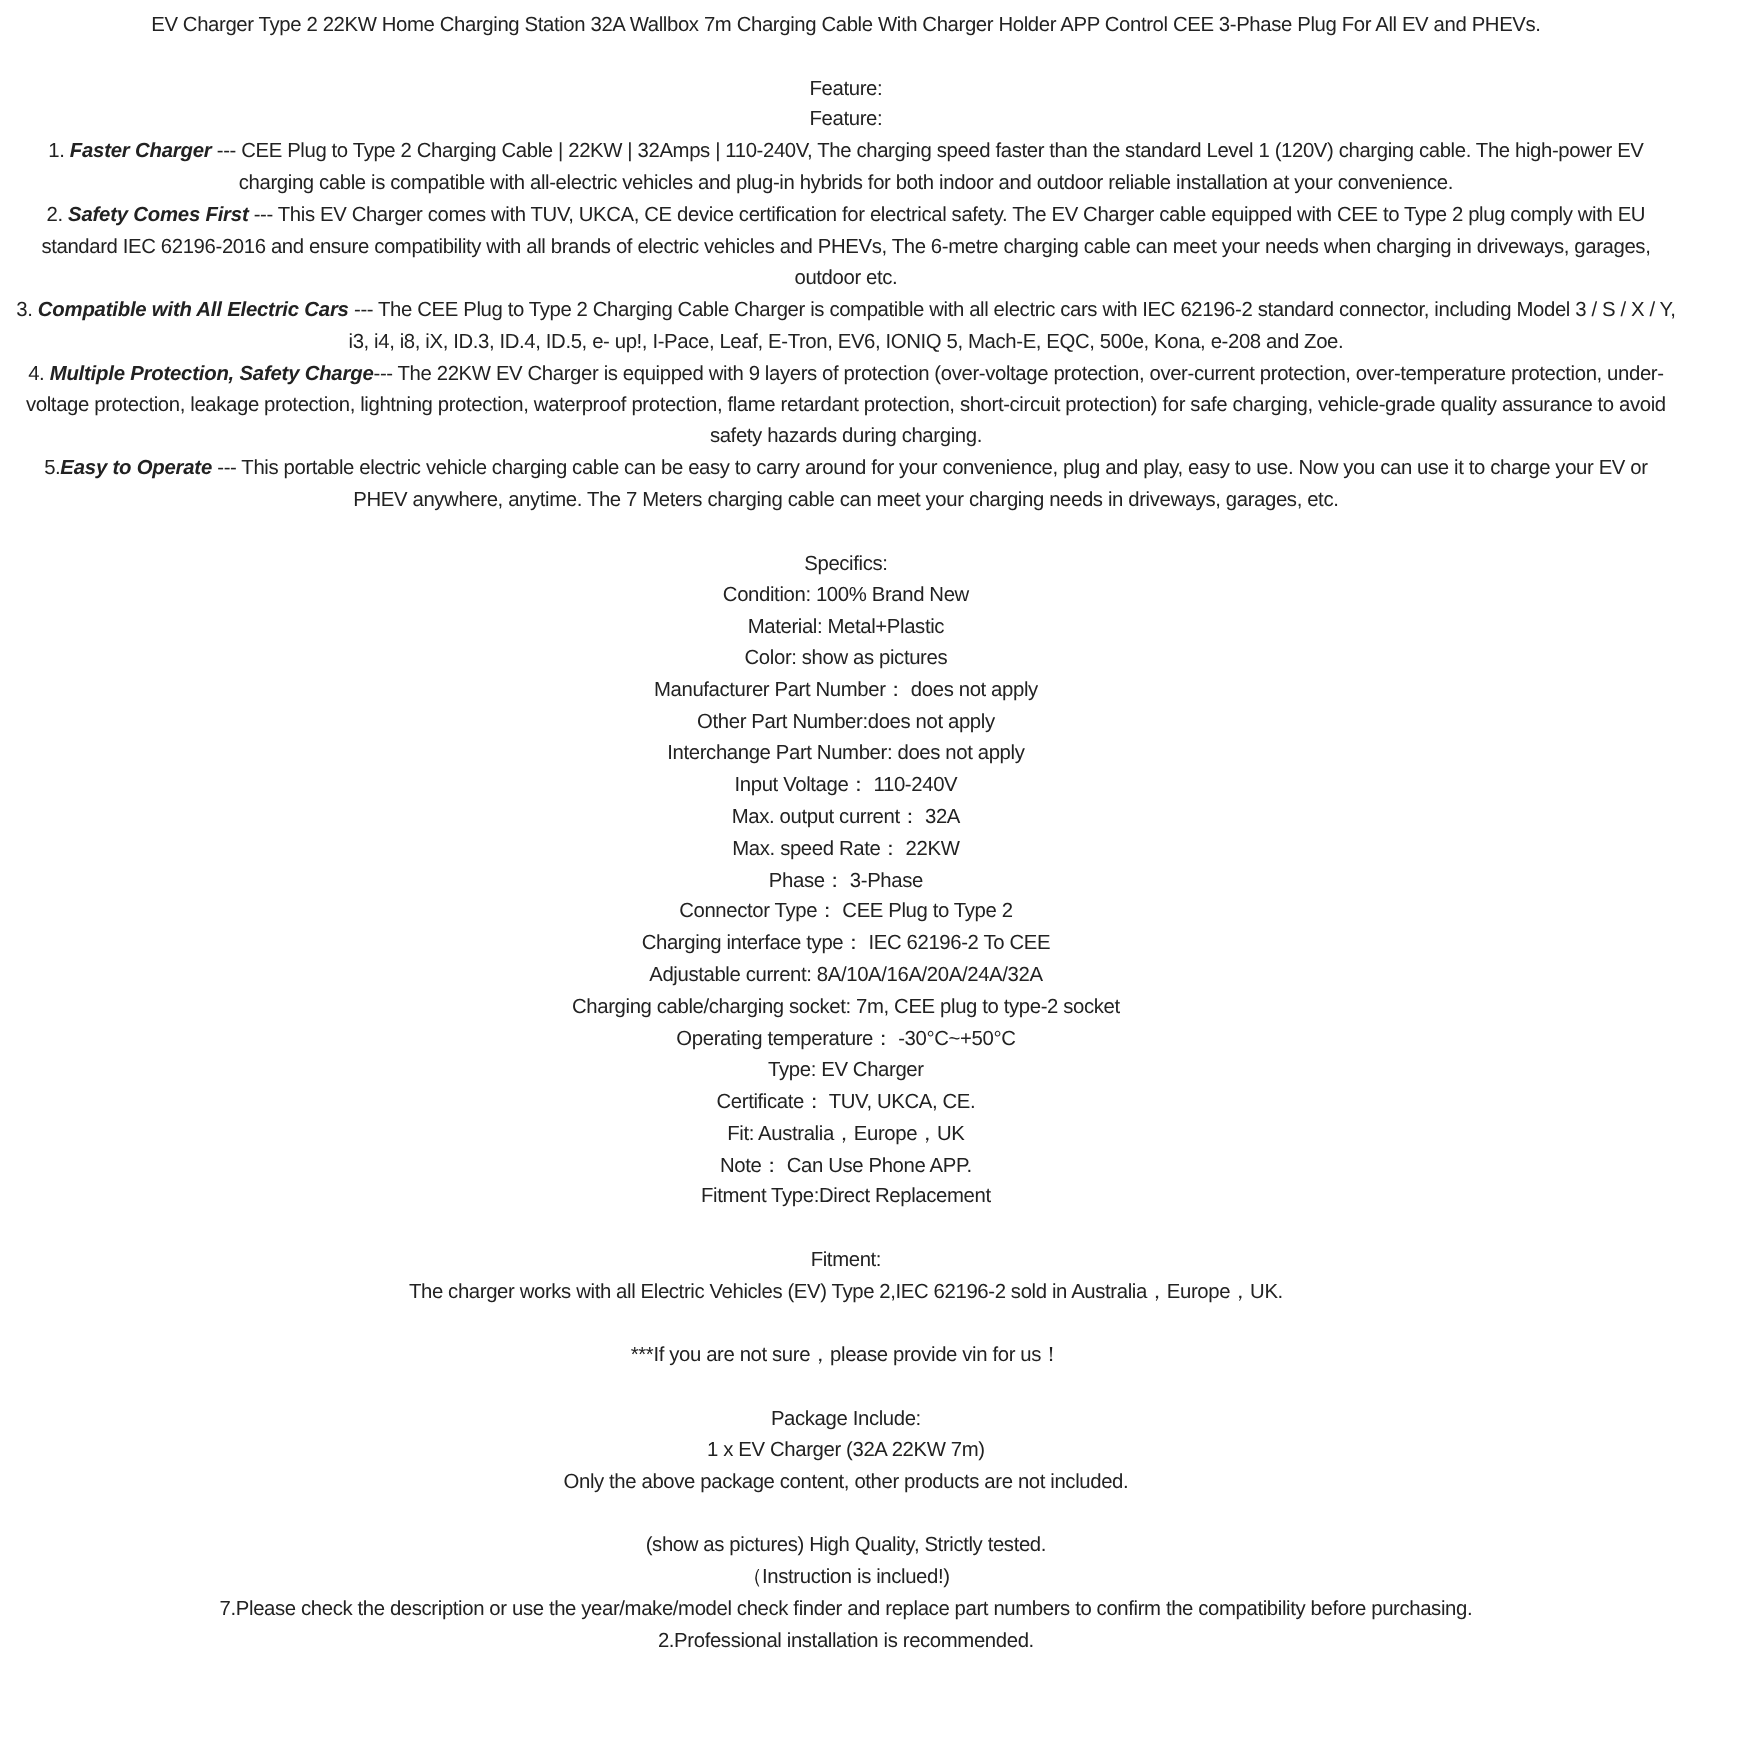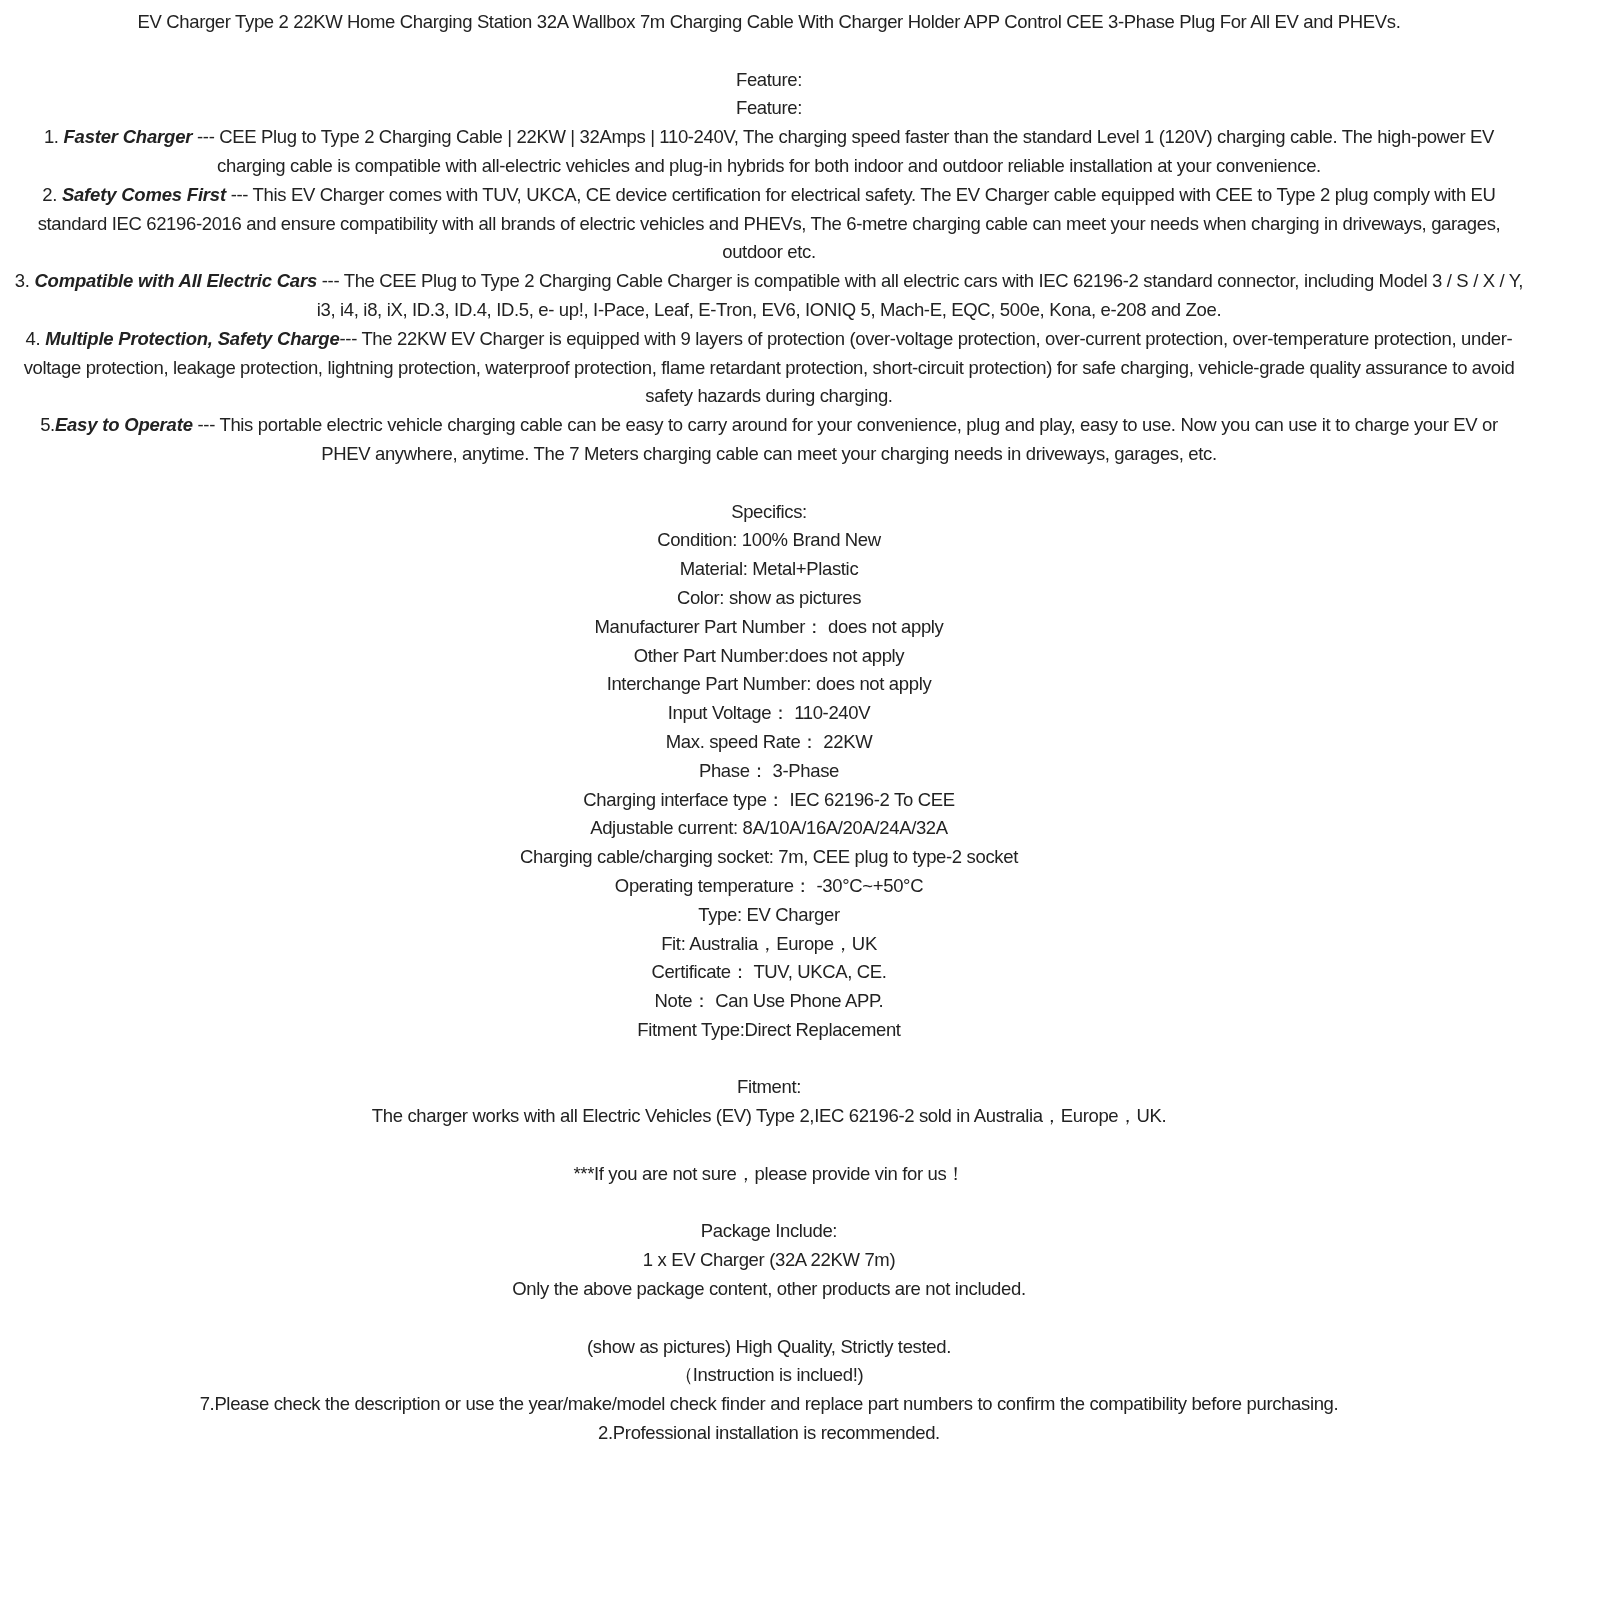--- a/index.html
+++ b/index.html
@@ -55,29 +55,31 @@
   <p class="ln"><span>5.</span><span class="bi">Easy to Operate</span><span> --- This portable electric vehicle charging cable can be easy to carry around for your convenience, plug and play, easy to use. Now you can use it to charge your EV or PHEV anywhere, anytime. The 7 Meters charging cable can meet your charging needs in driveways, garages, etc.</span></p>
 
   <p class="ln gap">Specifics:</p>
   <p class="ln">Condition: 100% Brand New</p>
   <p class="ln">Material: Metal+Plastic</p>
   <p class="ln">Color: show as pictures</p>
   <p class="ln">Manufacturer Part Number： does not apply</p>
   <p class="ln">Other Part Number:does not apply</p>
   <p class="ln">Interchange Part Number: does not apply</p>
   <p class="ln">Input Voltage： 110-240V</p>
+  <p class="ln">Max. output current： 32A</p>
   <p class="ln">Max. speed Rate： 22KW</p>
   <p class="ln">Phase： 3-Phase</p>
+  <p class="ln">Connector Type： CEE Plug to Type 2</p>
   <p class="ln">Charging interface type： IEC 62196-2 To CEE</p>
   <p class="ln">Adjustable current: 8A/10A/16A/20A/24A/32A</p>
   <p class="ln">Charging cable/charging socket: 7m, CEE plug to type-2 socket</p>
   <p class="ln">Operating temperature： -30°C~+50°C</p>
   <p class="ln">Type: EV Charger</p>
+  <p class="ln">Certificate： TUV, UKCA, CE.</p>
   <p class="ln">Fit: Australia，Europe，UK</p>
-  <p class="ln">Certificate： TUV, UKCA, CE.</p>
   <p class="ln">Note： Can Use Phone APP.</p>
   <p class="ln">Fitment Type:Direct Replacement</p>
 
   <p class="ln gap">Fitment:</p>
   <p class="ln">The charger works with all Electric Vehicles (EV) Type 2,IEC 62196-2 sold in Australia，Europe，UK.</p>
 
   <p class="ln gap">***If you are not sure，please provide vin for us！</p>
 
   <p class="ln gap">Package Include:</p>
   <p class="ln">1 x EV Charger (32A 22KW 7m)</p>

